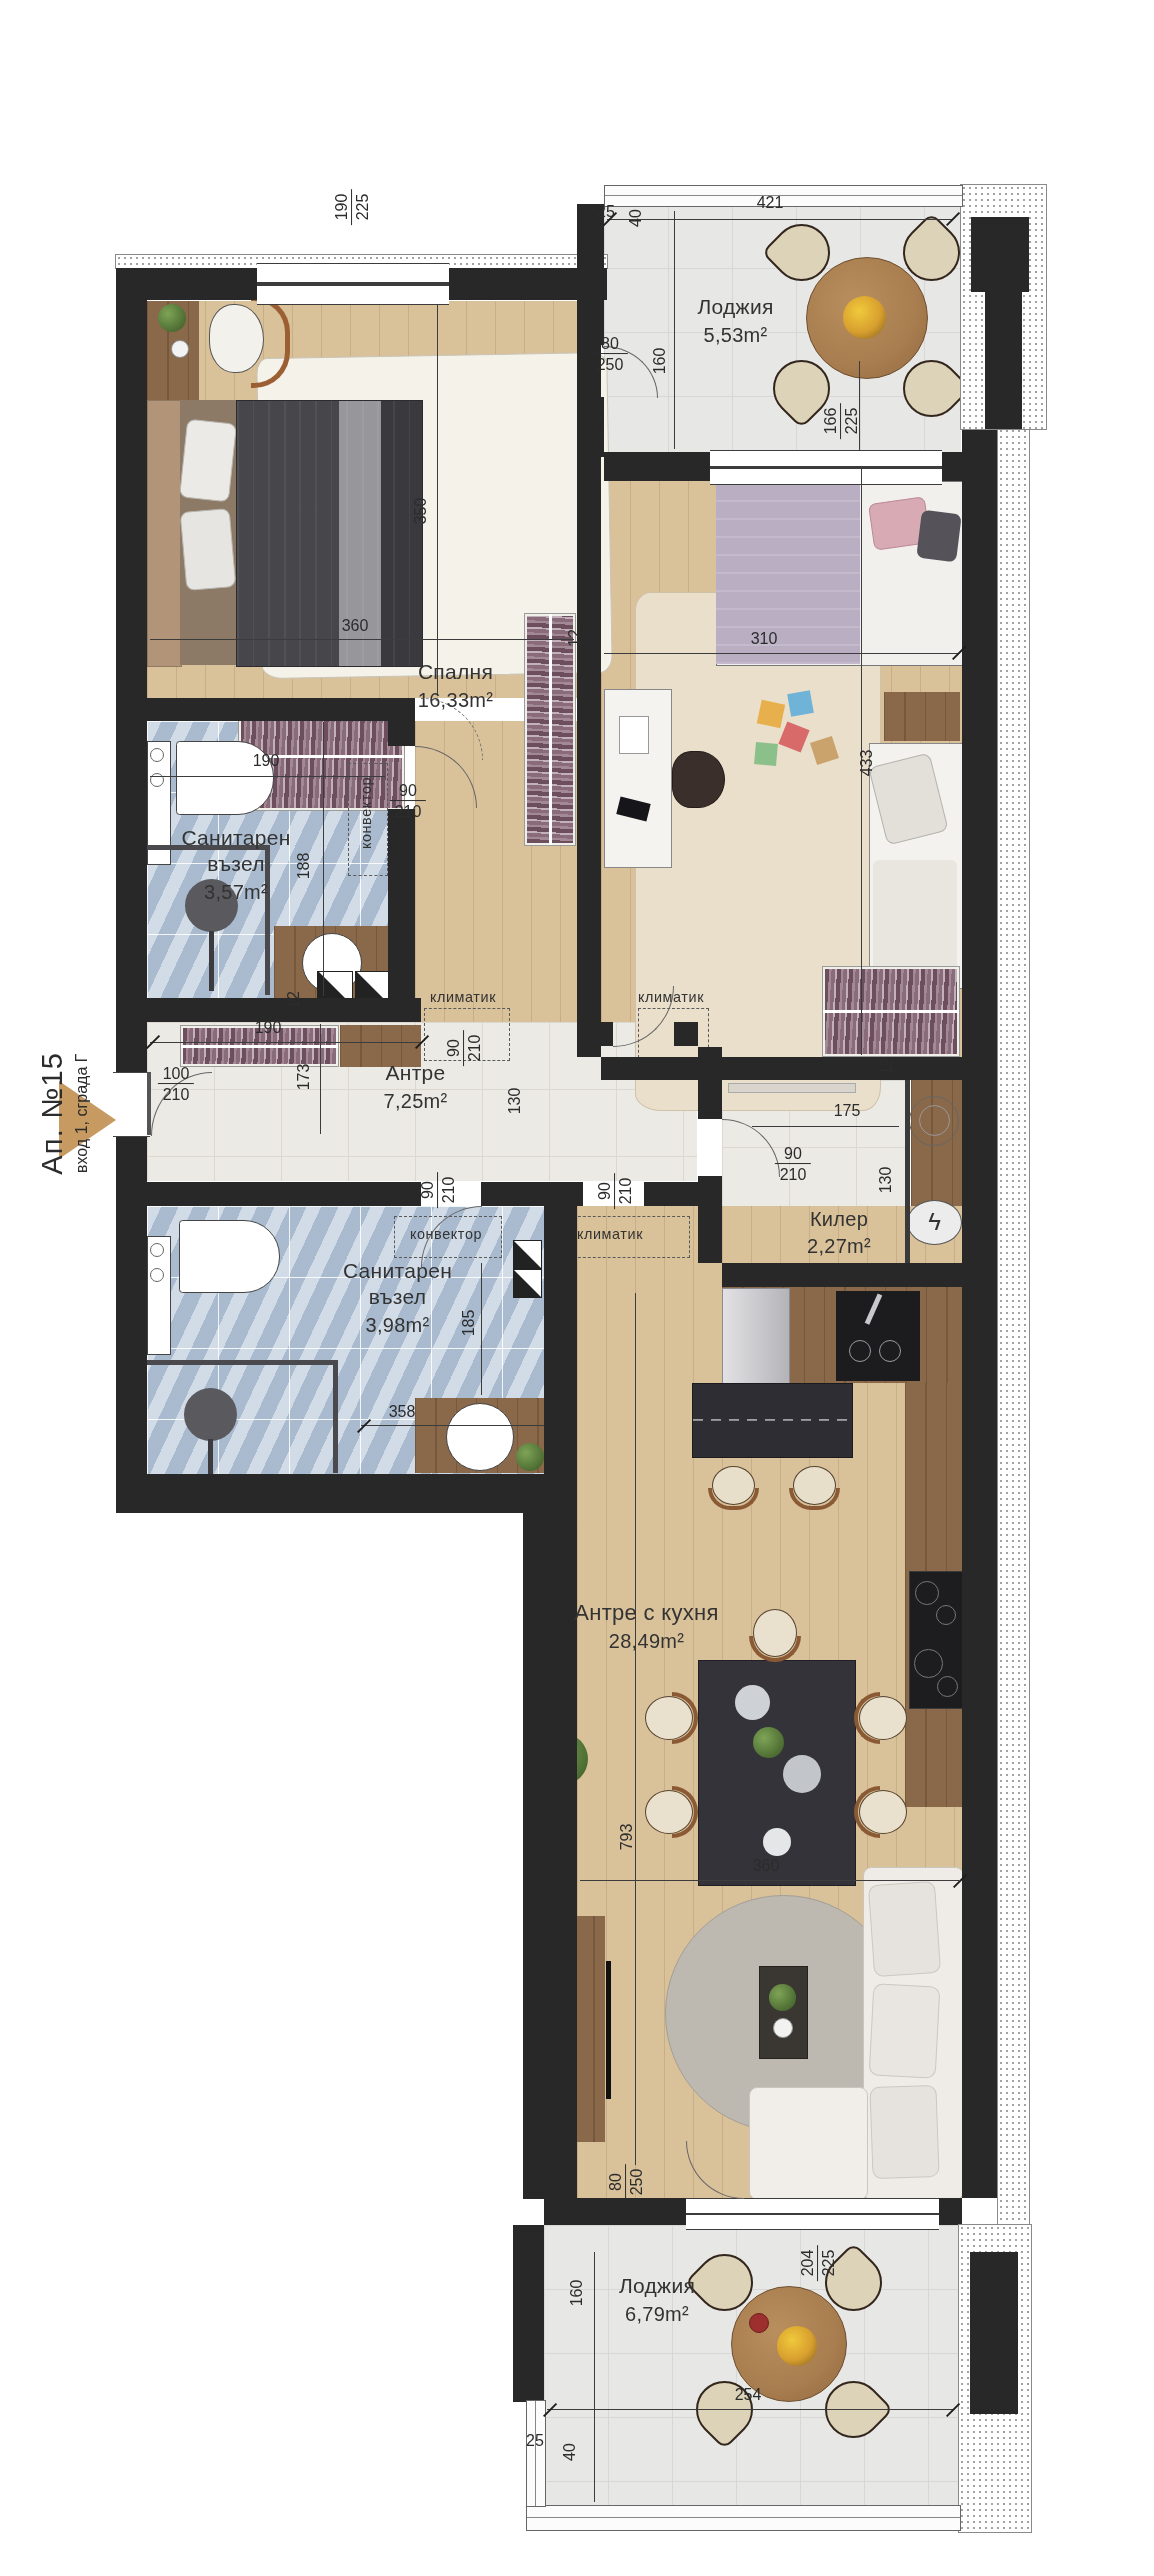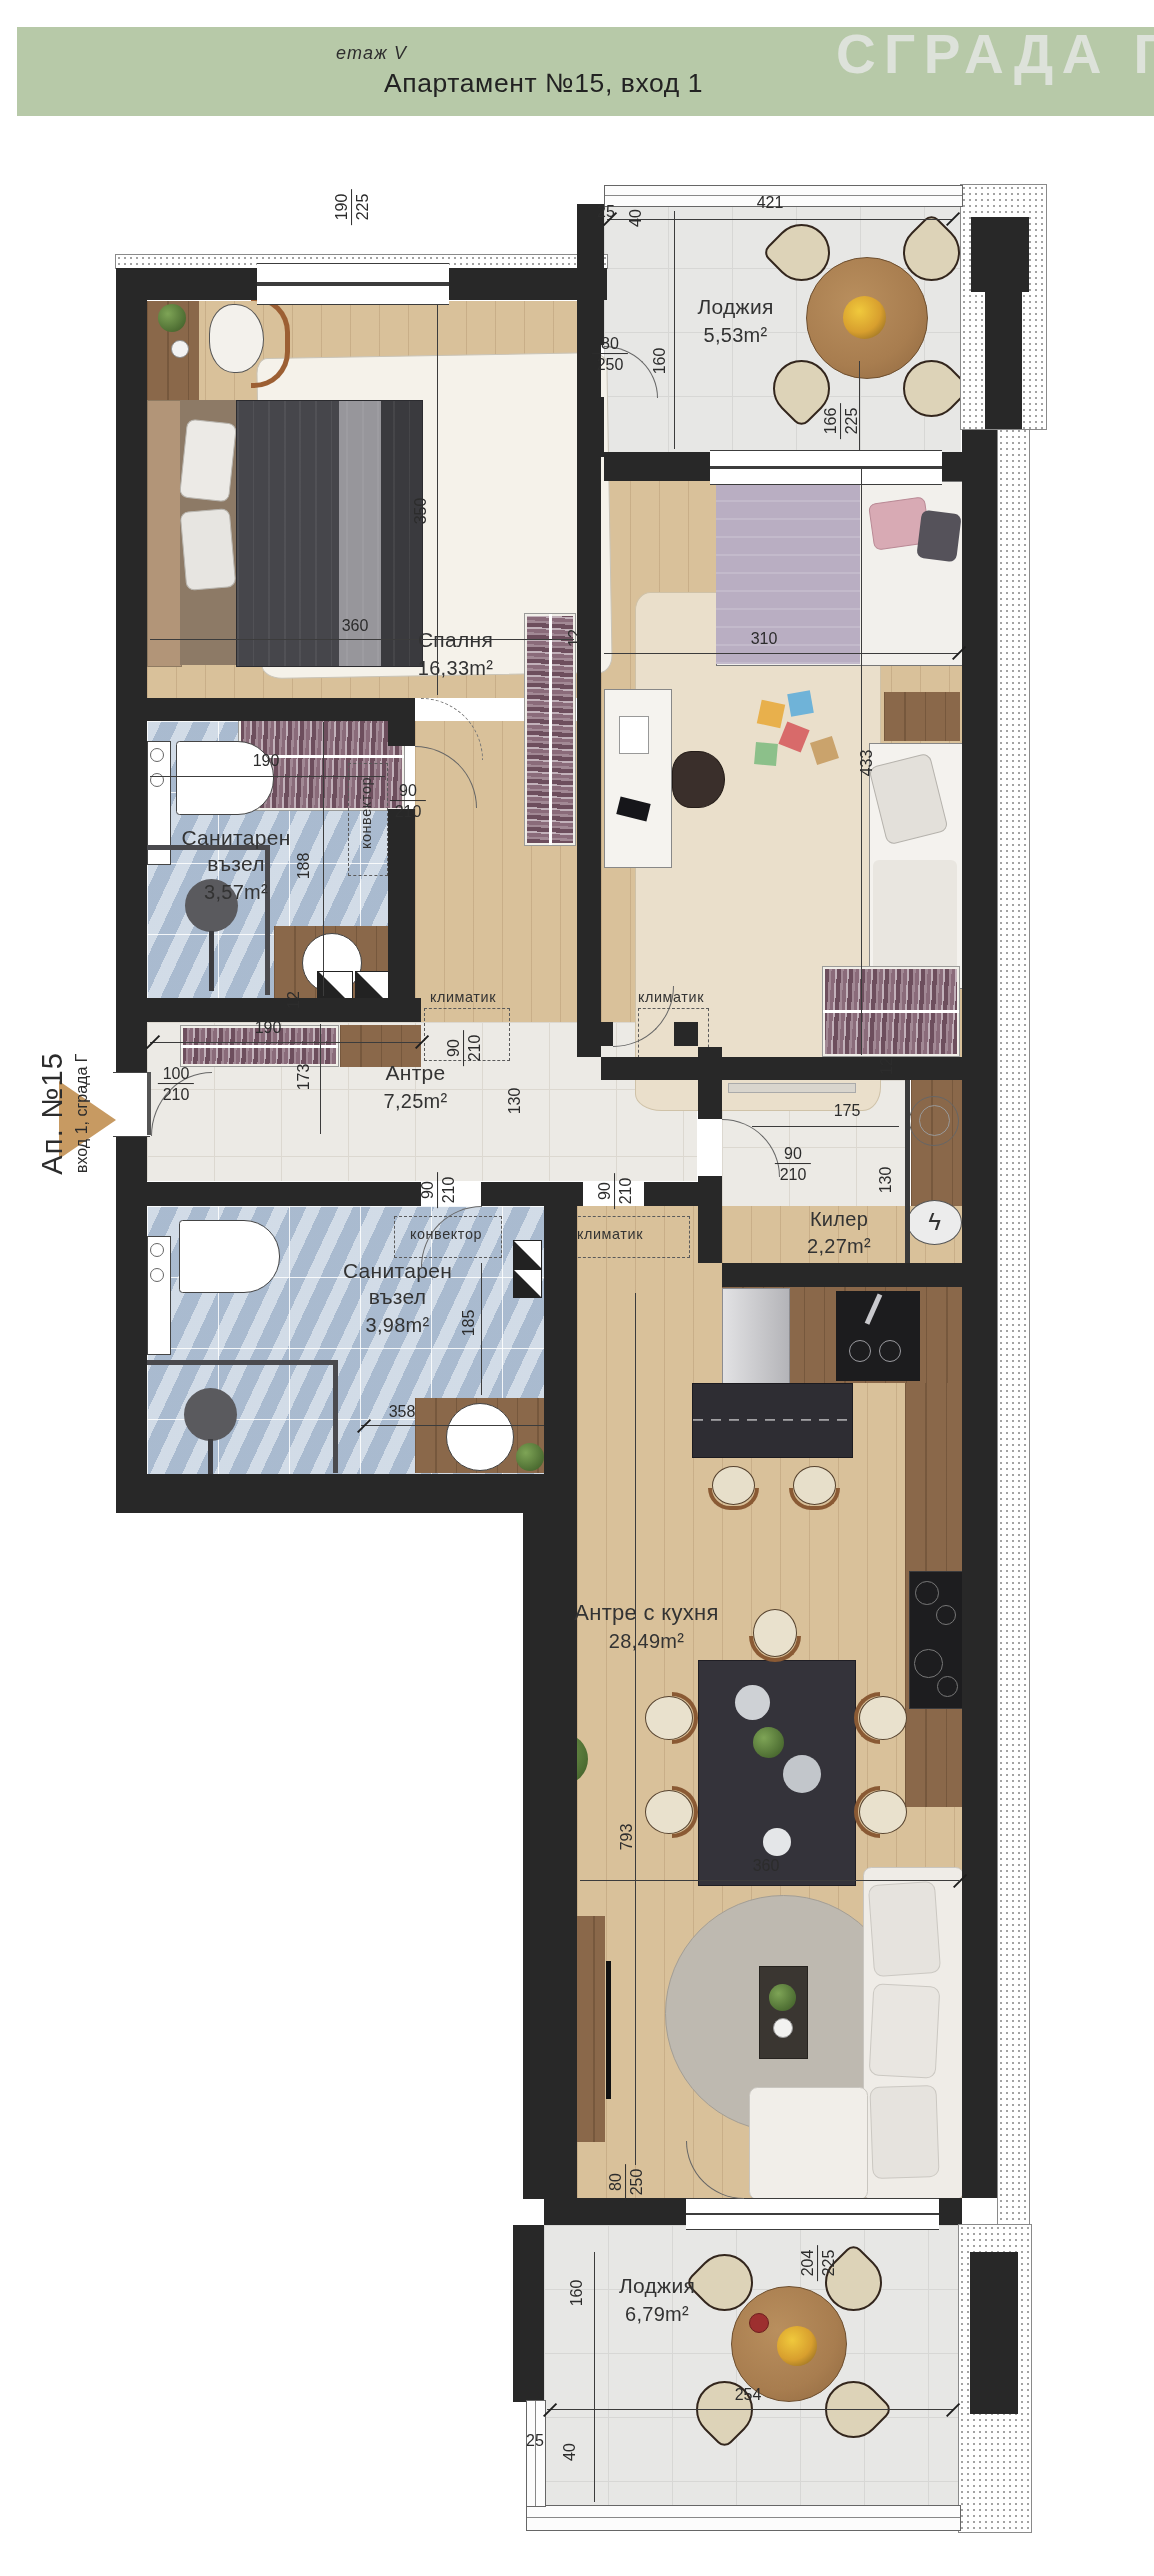--- a/index.html
+++ b/index.html
@@ -66,25 +66,20 @@
   .stool:after{content:"";position:absolute;left:-4.8px;right:-4.8px;bottom:-6px;height:18px;
         border:4.2px solid #8a5a34;border-top:none;border-radius:0 0 24px 24px}
   .plant{position:absolute;border-radius:50%;background:radial-gradient(circle at 35% 35%,#7ea456,#4e6e33 70%,#3c5626)}
   .ring{position:absolute;border-radius:50%;border:1.8px solid #666}
 </style>
 </head>
 <body>
 
 <div class="page">
 
-  <div class="hdr">
-    <div class="floor">етаж V</div>
-    <div class="title">Апартамент №15, вход 1</div>
-    <div class="wm">СГРАДА Г</div>
-  </div>
 
   <div class="wood" style="left:147px;top:301px;width:430px;height:397px"></div>
   <div class="wood" style="left:415px;top:721px;width:162px;height:302px"></div>
   <div class="wood" style="left:601px;top:481px;width:361px;height:576px"></div>
   <div class="ltile" style="left:604px;top:204px;width:357px;height:248px"></div>
   <div class="btile" style="left:147px;top:721px;width:241px;height:278px"></div>
   <div class="tile" style="left:147px;top:1022px;width:550px;height:159px"></div>
   <div class="tile" style="left:722px;top:1080px;width:183px;height:183px"></div>
   <div class="wooddark" style="left:911px;top:1080px;width:51px;height:183px"></div>
   <div class="btile" style="left:147px;top:1206px;width:397px;height:268px"></div>
@@ -387,21 +382,21 @@
   <div class="dim rot" style="left:570px;top:2452px">40</div>
 
   <div class="eq" style="left:463px;top:997px">климатик</div>
   <div class="eq" style="left:671px;top:997px">климатик</div>
   <div class="eq" style="left:610px;top:1234px">климатик</div>
   <div class="eq rot" style="left:366px;top:813px">конвектор</div>
   <div class="eq" style="left:446px;top:1234px">конвектор</div>
 
   <div class="rlab" style="left:659px;top:294px;width:153px">
     <span>Лоджия</span><span class="area">5,53m²</span></div>
-  <div class="rlab" style="left:370px;top:627px;width:171px">
+  <div class="rlab" style="left:370px;top:659px;width:171px">
     <span>Спалня</span><span class="area">16,33m²</span></div>
   <div class="rlab" style="left:155px;top:825px;width:162px">
     <span>Санитарен възел</span><span class="area">3,57m²</span></div>
   <div class="rlab" style="left:354px;top:1060px;width:123px">
     <span>Антре</span><span class="area">7,25m²</span></div>
   <div class="rlab" style="left:776px;top:1207px;width:126px;font-size:20px">
     <span>Килер</span><span class="area">2,27m²</span></div>
   <div class="rlab" style="left:318px;top:1258px;width:159px">
     <span>Санитарен възел</span><span class="area">3,98m²</span></div>
   <div class="rlab" style="left:541px;top:1599px;width:211px;font-size:22px">

